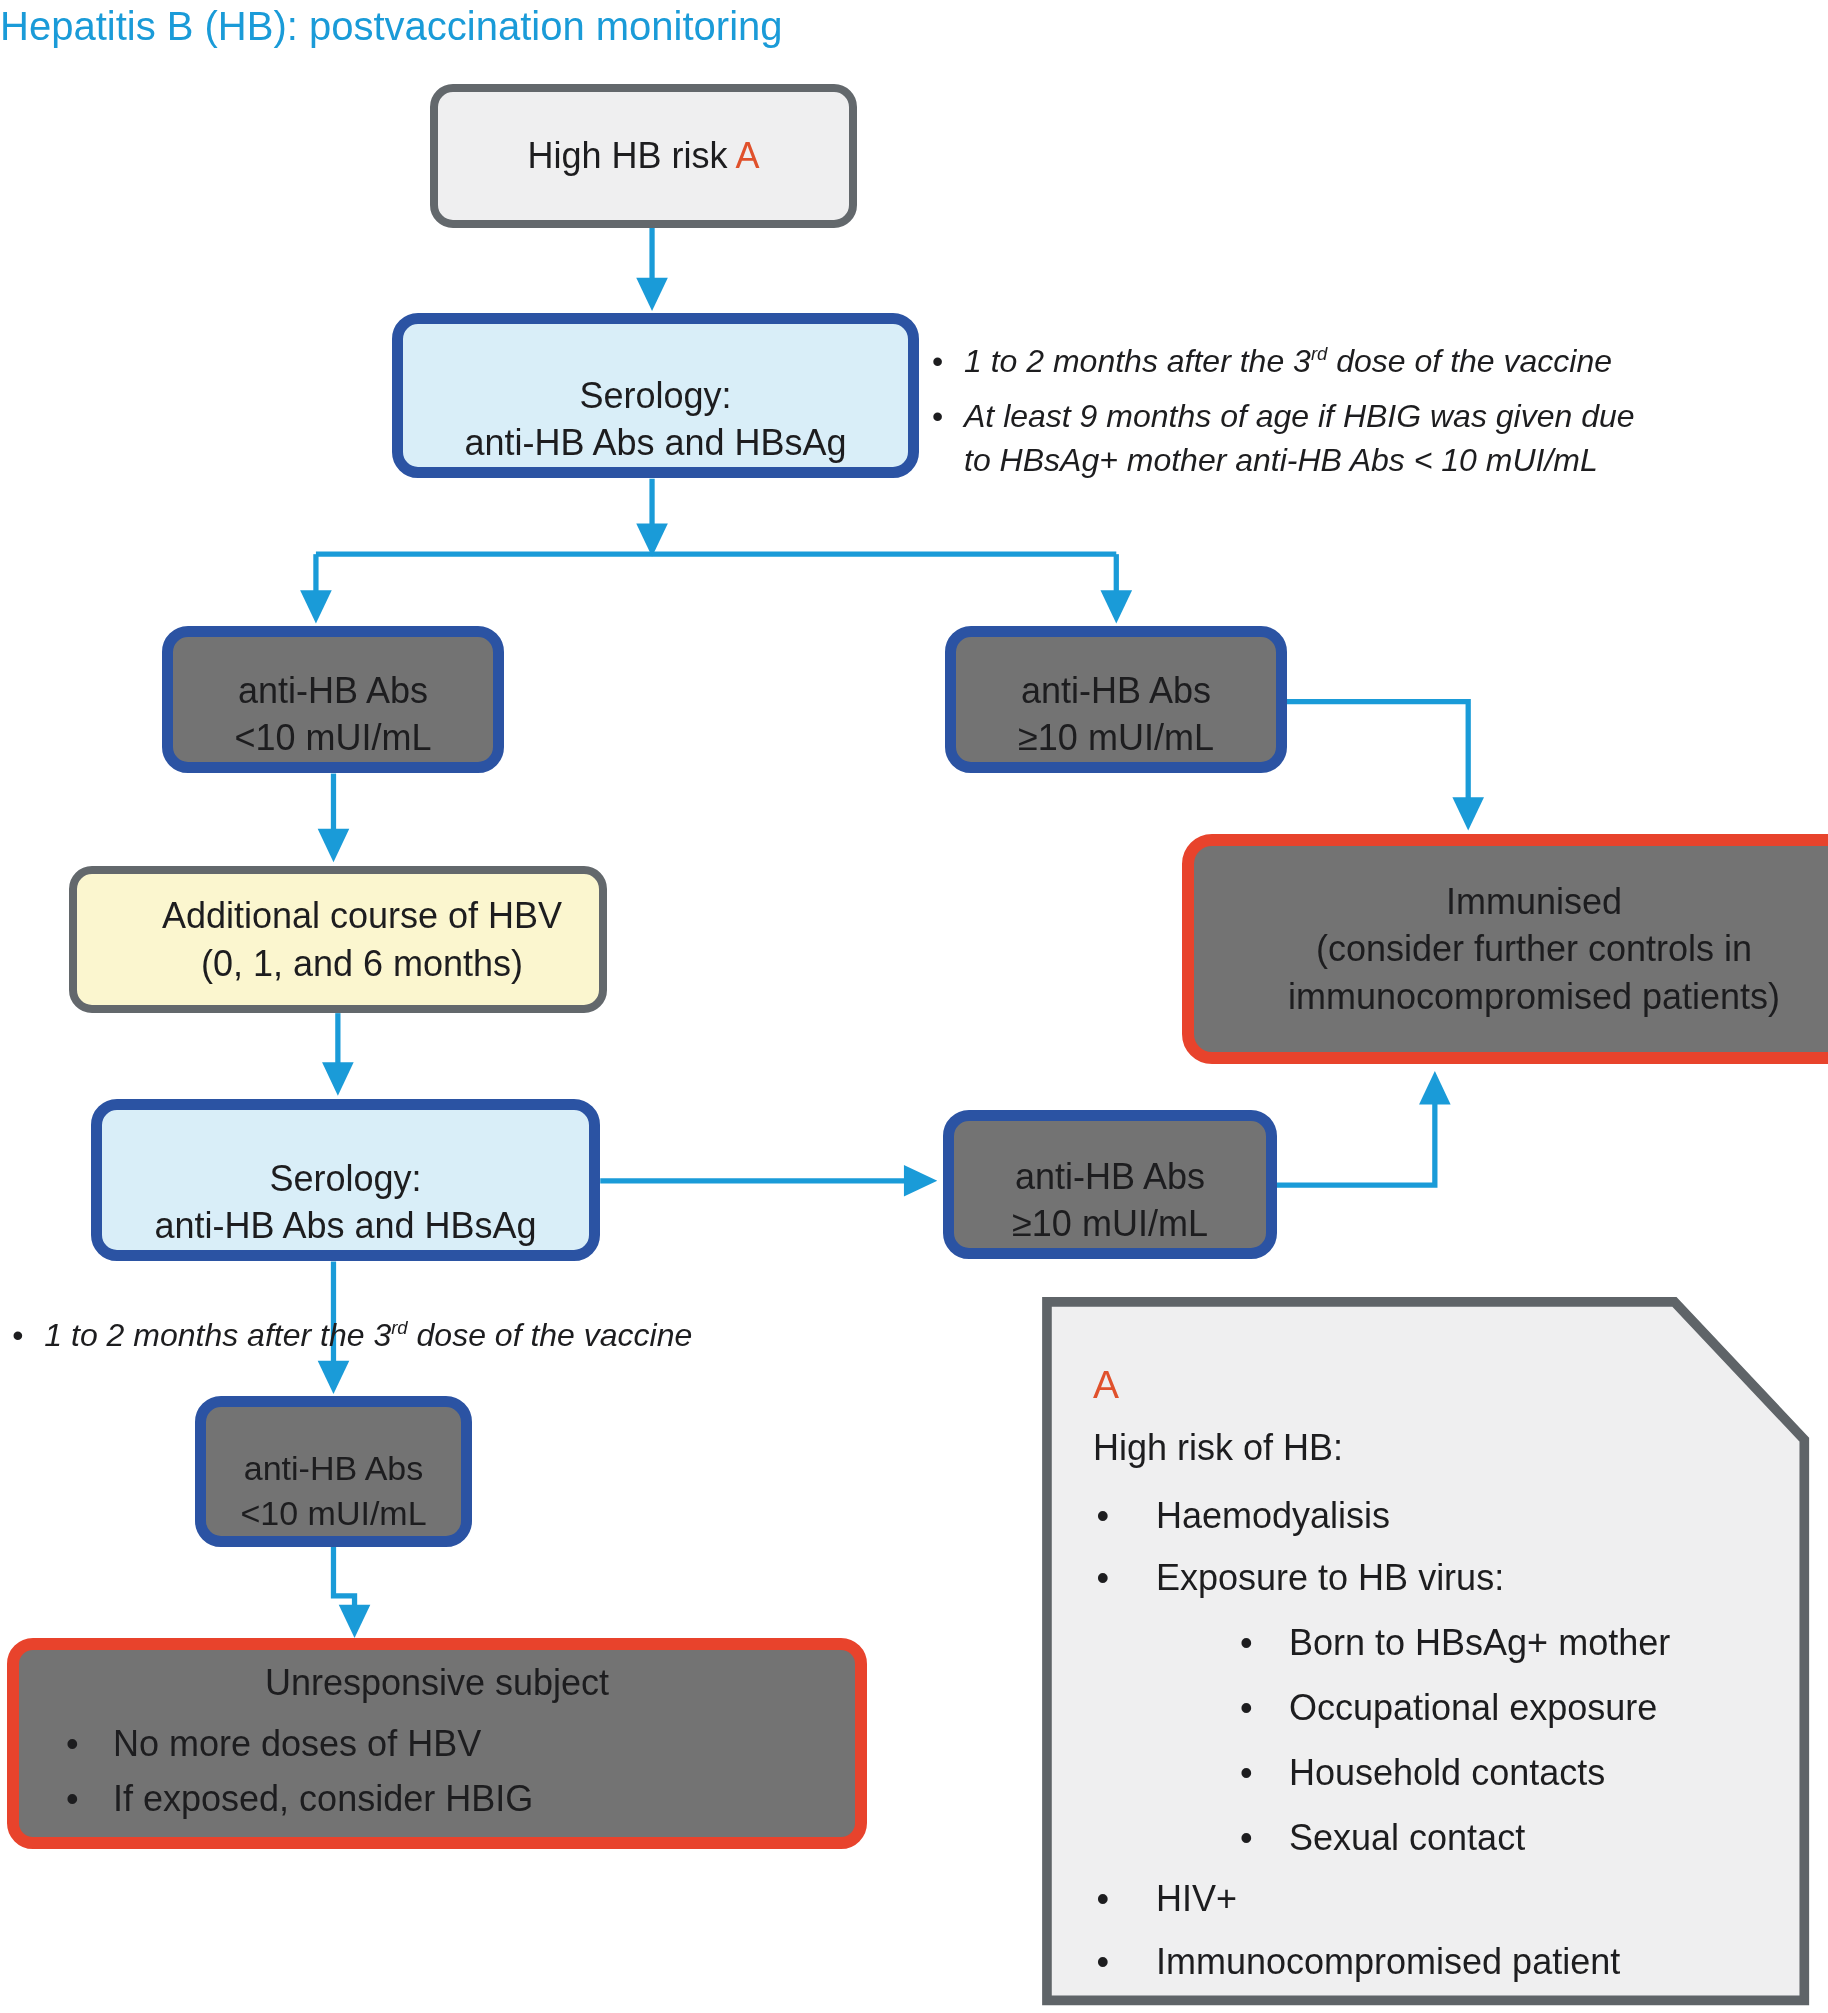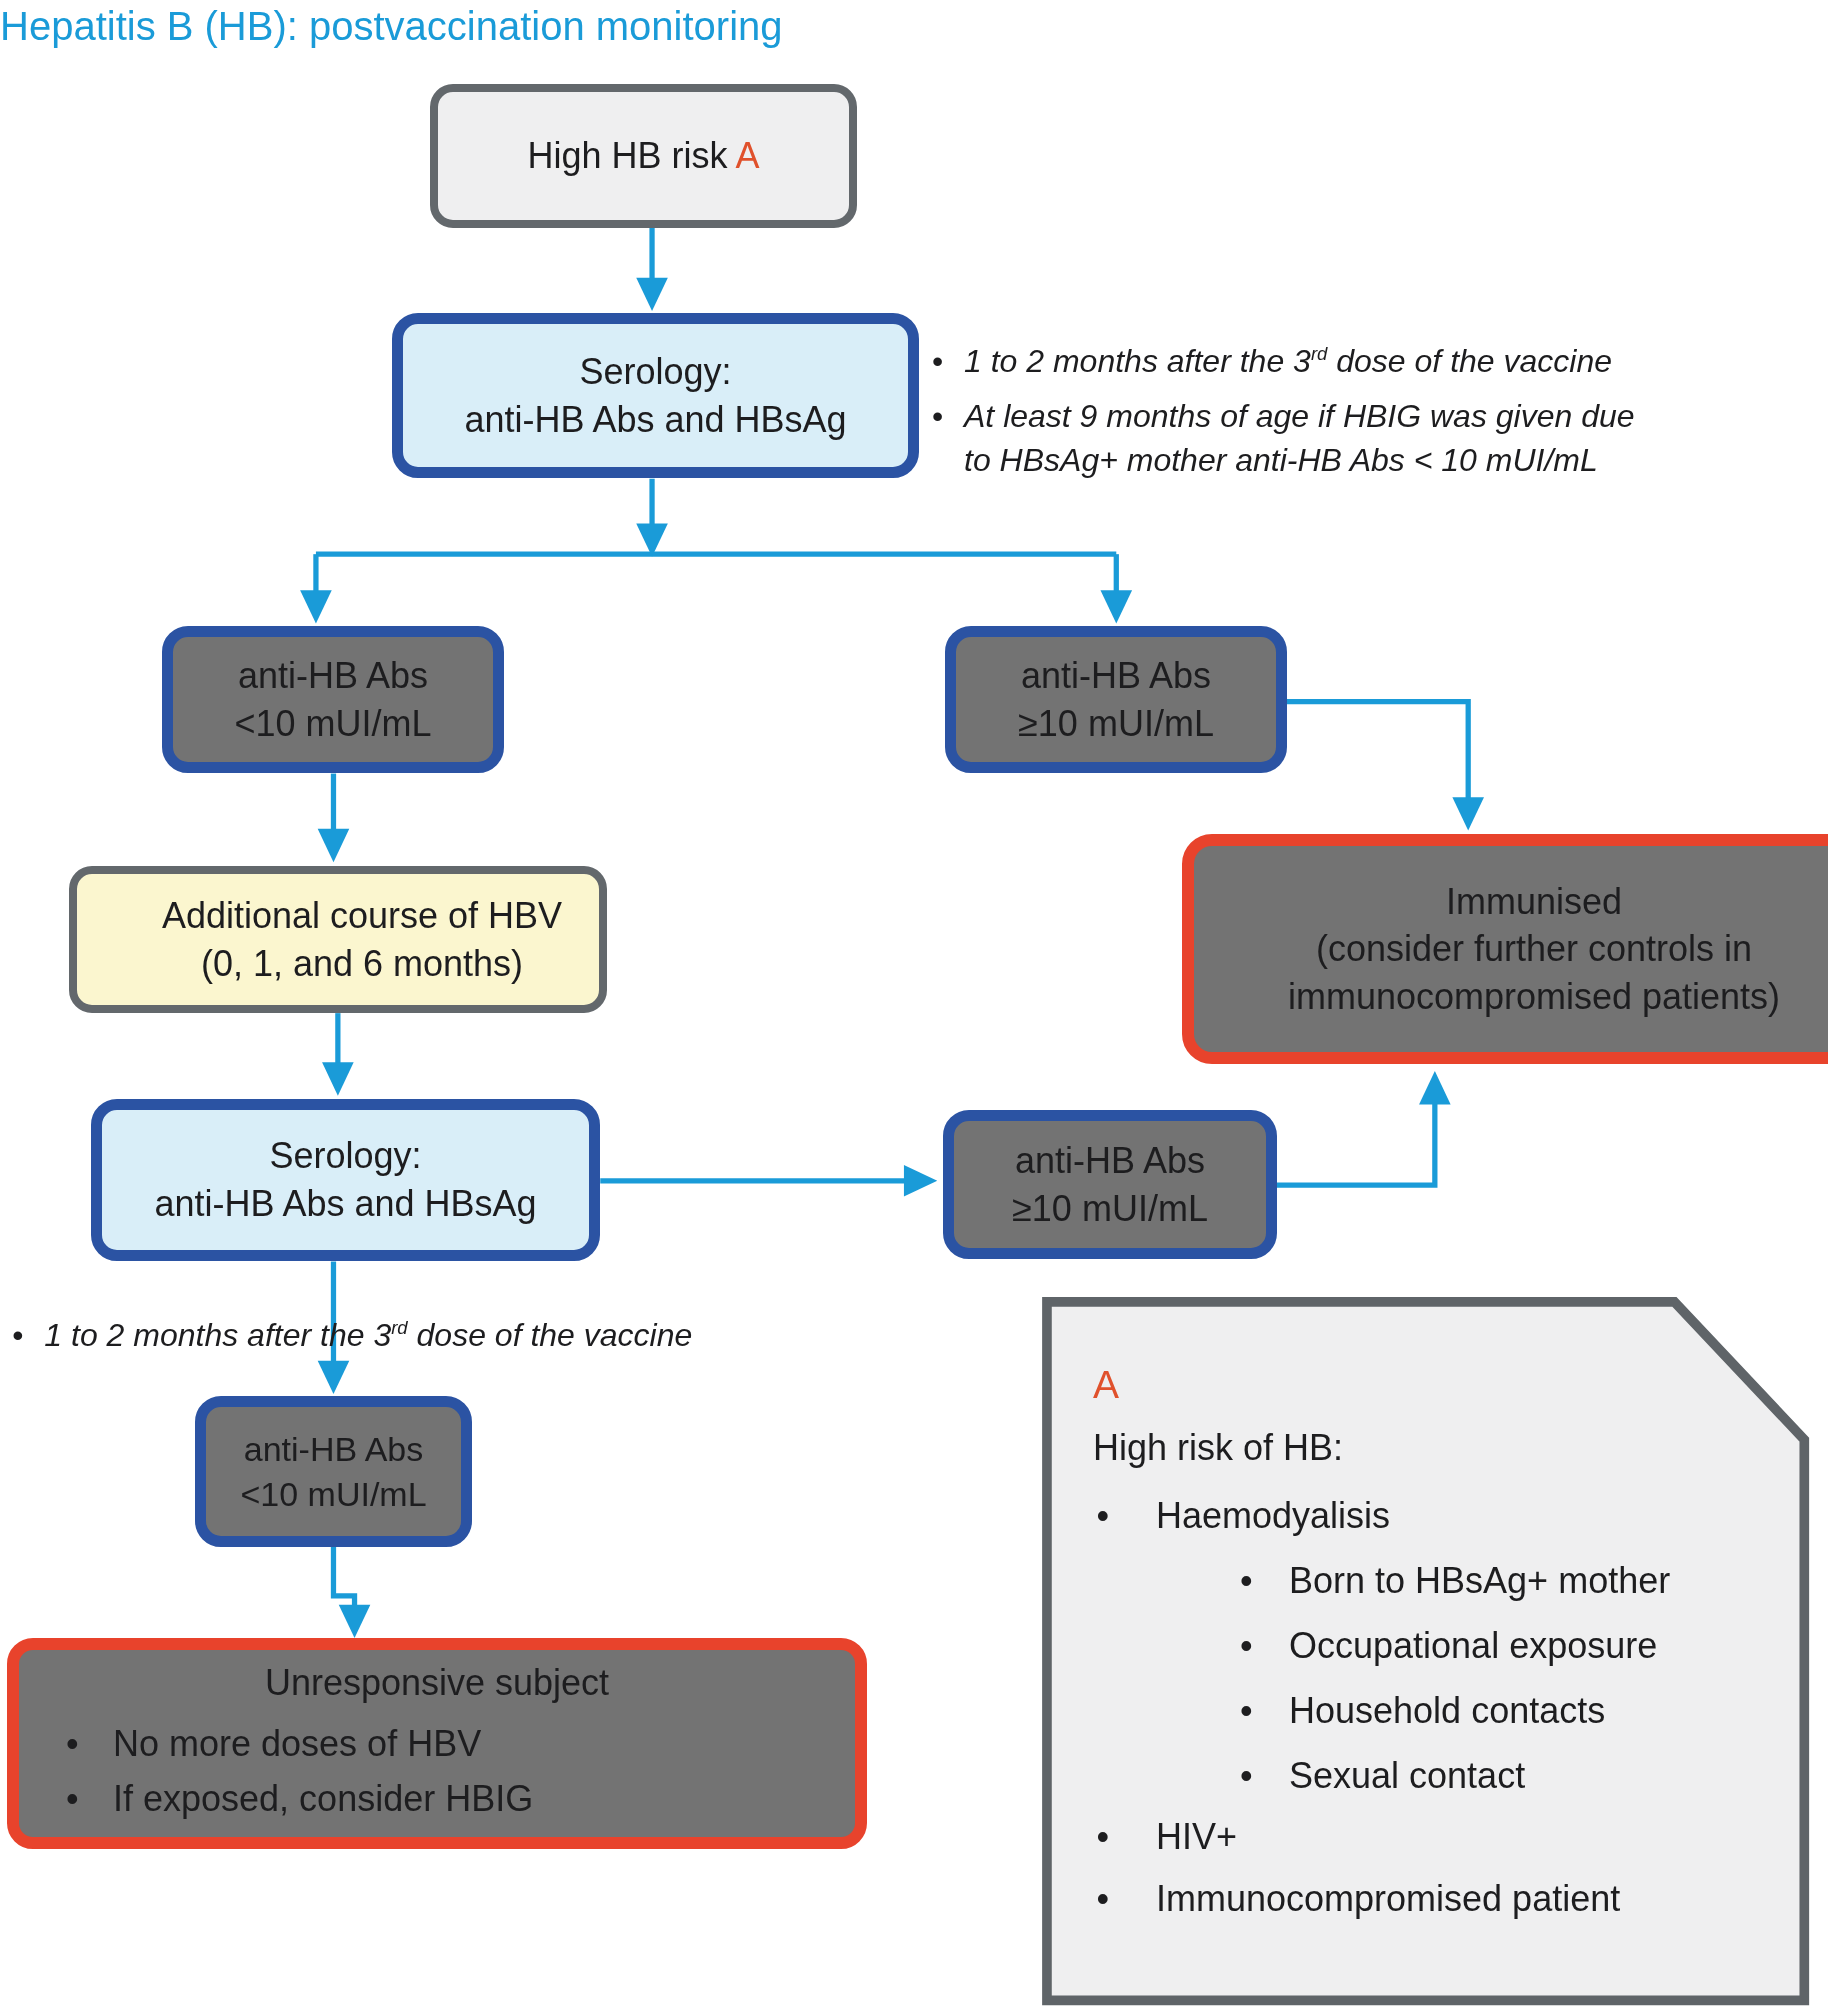--- a/index.html
+++ b/index.html
@@ -7,21 +7,21 @@
        font-family:"Liberation Sans","DejaVu Sans",sans-serif;color:#1d1d1f;}
   #canvas{position:absolute;inset:0;width:1828px;height:2014px;}
   svg.layer{position:absolute;left:0;top:0;width:1828px;height:2014px;}
   .conn{stroke:#1a9bd8;stroke-width:6;fill:none;}
   .head{fill:#1a9bd8;stroke:none;}
   .notebox-shape{fill:#efeff0;stroke:#5f6468;stroke-width:11;stroke-linejoin:miter;}
 
   .box{position:absolute;box-sizing:border-box;display:flex;flex-direction:column;
        justify-content:center;align-items:center;text-align:center;background:#737373;}
   .box .ln{line-height:1.32;}
-  .b-blue{border:11.4px solid #2b53a3;border-radius:26px;font-size:36px;}
+  .b-blue{border:11.4px solid #2b53a3;border-radius:26px;font-size:36px;justify-content:flex-end;}
   .f-lightblue{background:#d9eef8;}
   .b-gray{border:8.8px solid #63686c;border-radius:23px;background:#efeff0;font-size:36px;}
   .f-yellow{background:#fbf6cf;}
   .b-red{border:12.3px solid #e8432c;border-radius:30px;font-size:36px;}
 
   .page-title{position:absolute;left:0;top:3.5px;width:1396px;
       font-size:40px;color:#1a9bd8;}
   .ref-a{color:#e0512c;}
 
   .notes{position:absolute;list-style:none;margin:0;padding:0;font-style:italic;
@@ -154,20 +154,21 @@
       <li>No more doses of HBV</li>
       <li>If exposed, consider HBIG</li>
     </ul>
   </div>
 
   <div class="legend">
     <div class="legend-ref">A</div>
     <div class="legend-heading">High risk of HB:</div>
     <ul class="legend-list">
       <li class="l1">Haemodyalisis</li>
+      <li class="l1">Exposure to HB virus:</li>
       <li class="l2">Born to HBsAg+ mother</li>
       <li class="l2">Occupational exposure</li>
       <li class="l2">Household contacts</li>
       <li class="l2">Sexual contact</li>
       <li class="l1">HIV+</li>
       <li class="l1">Immunocompromised patient</li>
     </ul>
   </div>
 
 </div>

